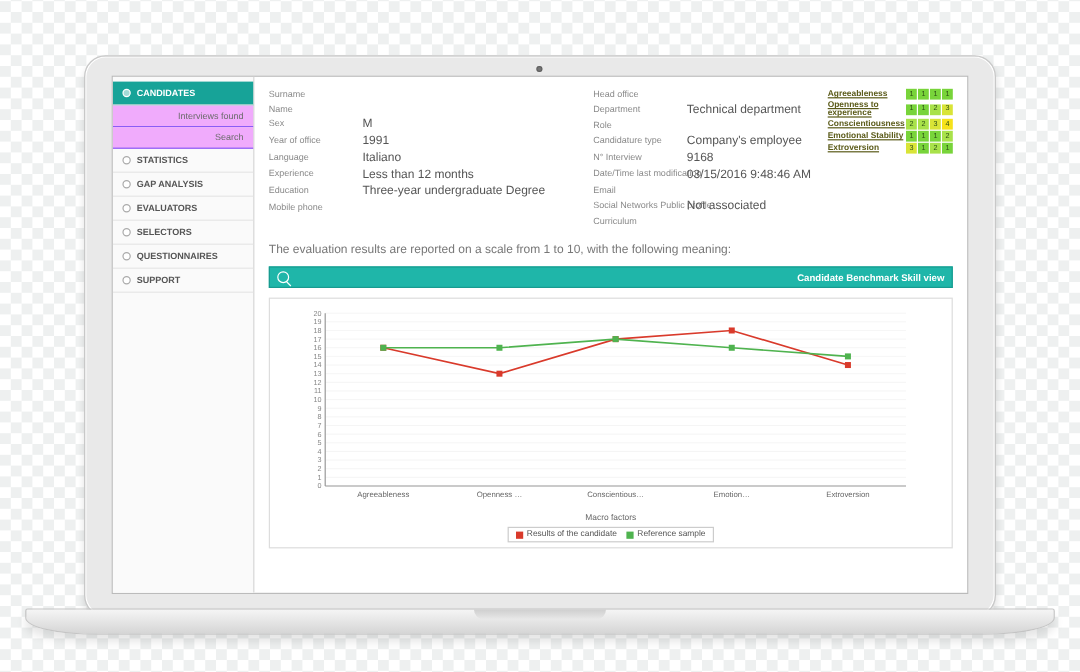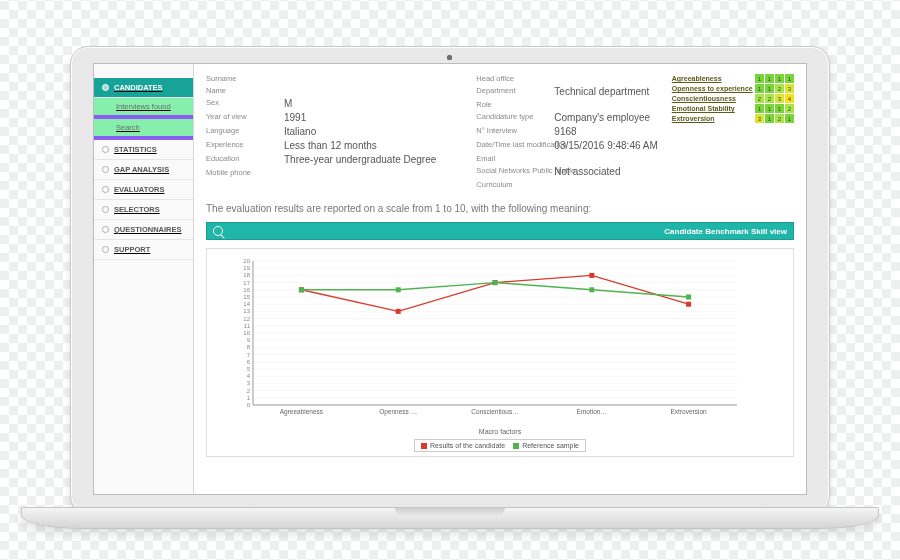--- a/index.html
+++ b/index.html
@@ -27,29 +27,29 @@
   }
   .base::after{
     content:""; position:absolute; top:0; left:50%; width:110px; height:8px; margin-left:-55px;
     background: linear-gradient(#cfcfcf,#e8e8e8); border-radius: 0 0 10px 10px;
   }
   .screen {
     width: 100%; height: 100%; background: #ffffff; border: 1px solid #bbb; overflow: hidden;
     position: relative;
   }
   .app { display: flex; width: 100%; height: 100%; }
-  .sidebar { width: 100px; background: #fafafa; border-right: 1px solid #d8d8d8; padding: 14px 0; text-decoration: underline; }
+  .sidebar { width: 118px; background: #fafafa; border-right: 1px solid #d8d8d8; padding: 4px 0; }
   .nav-item {
     display: flex; align-items: center; padding: 5px 8px; border-bottom: 1px solid #e6e6e6;
     color: #555; font-weight: bold; font-size: 7.5px; cursor: pointer; text-transform: uppercase;
   }
   .nav-item .dot { width: 7px; height: 7px; border: 1px solid #aaa; border-radius: 50%; margin-right: 5px; background:#fff; }
   .nav-item.active { background: #17a398; color: #fff; }
   .nav-item.active .dot { border-color: #fff; background: rgba(255,255,255,0.6); }
-  .nav-sub { padding: 4px 8px 4px 22px; color: #6b6b6b; font-size: 7.5px; border-bottom: 4px solid #8b5cf6; cursor: pointer; background:#86efac;}
+  .nav-sub { padding: 4px 8px 4px 22px; color: #6b6b6b; font-size: 7.5px; border-bottom: 1px solid #8b5cf6; cursor: pointer; background:#f0abfc;text-align:right;}
   .main { flex: 1; padding: 10px 12px; overflow: hidden; position: relative; }
   .info { display:flex; gap: 14px; }
   .info-cols { display:flex; gap:40px; flex:1; }
   .col { display: grid; grid-template-columns: 72px 1fr; row-gap: 3px; column-gap: 6px; align-content:start;}
   .col .lbl { color:#8a8a8a; font-size:7.5px; white-space:nowrap;}
   .col .val { color:#555; font-size:10px; white-space:nowrap;}
   .traits { width: 148px; }
   .trait-row { display:flex; align-items:center; margin-bottom:1px;}
   .trait-row .tlabel { flex:1; font-size:7px; color:#5b5b1a; text-decoration: underline; font-weight:bold;}
   .cells { display:flex; }
@@ -112,21 +112,21 @@
       <div class="main">
         <div class="info">
           <div class="info-cols">
             <div class="col" id="col1">
                 <div class="lbl">Surname</div>
                 <div class="val"></div>
                 <div class="lbl">Name</div>
                 <div class="val"></div>
                 <div class="lbl">Sex</div>
                 <div class="val">M</div>
-                <div class="lbl">Year of view</div>
+                <div class="lbl">Year of office</div>
                 <div class="val">1991</div>
                 <div class="lbl">Language</div>
                 <div class="val">Italiano</div>
                 <div class="lbl">Experience</div>
                 <div class="val">Less than 12 months</div>
                 <div class="lbl">Education</div>
                 <div class="val">Three-year undergraduate Degree</div>
                 <div class="lbl">Mobile phone</div>
                 <div class="val"></div>
               </div>

